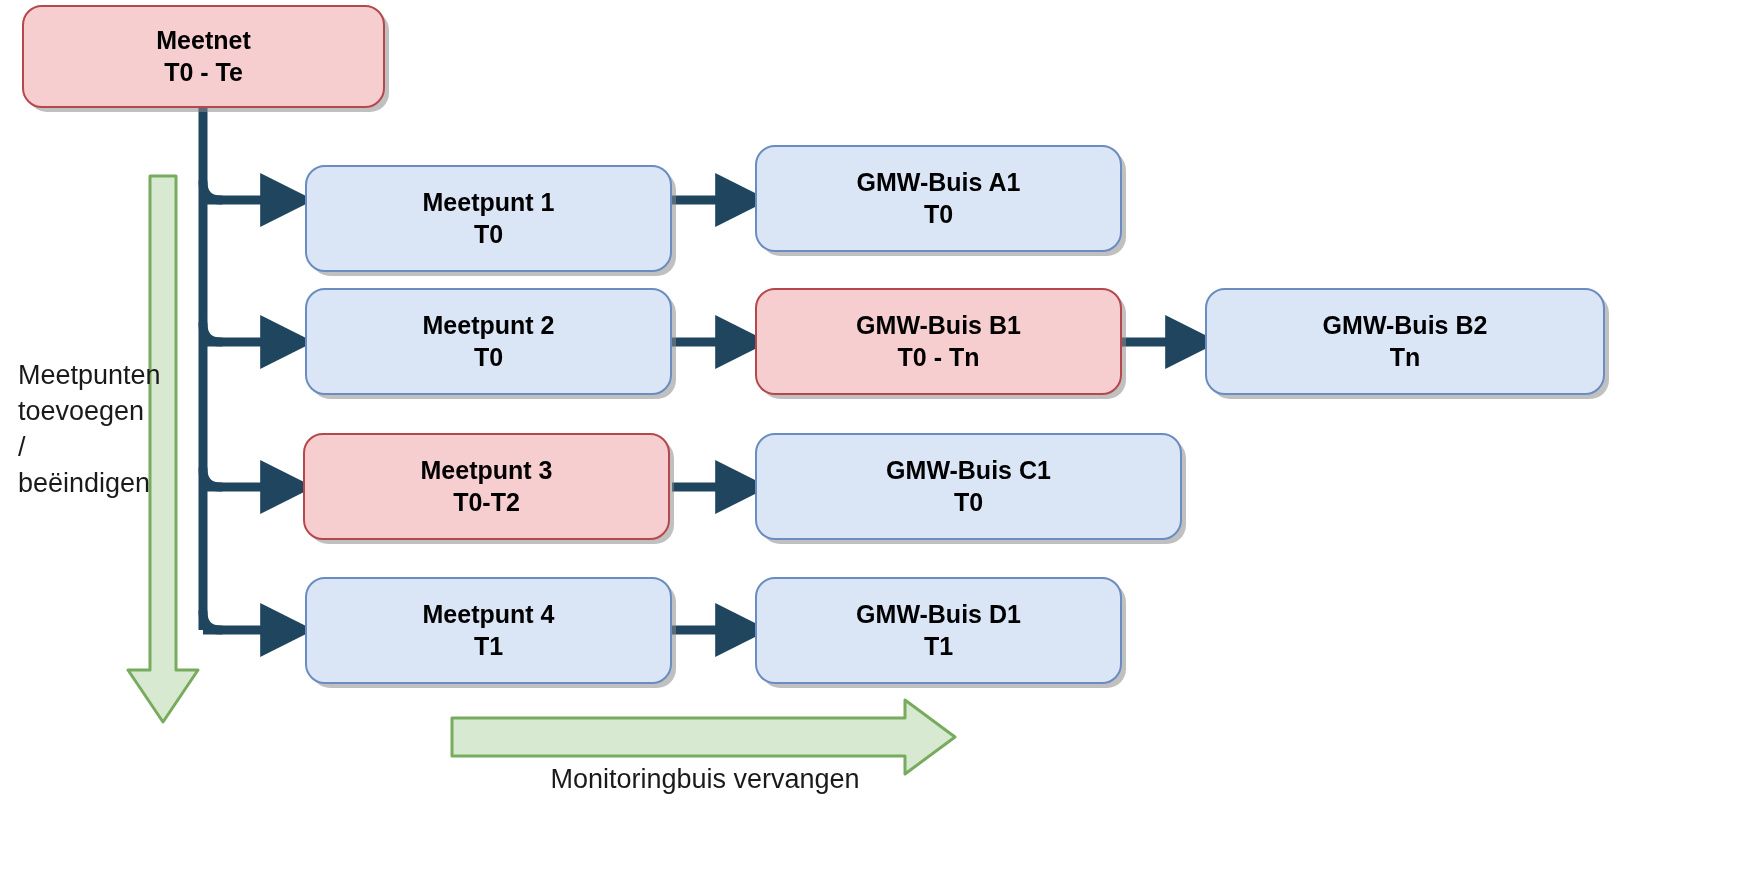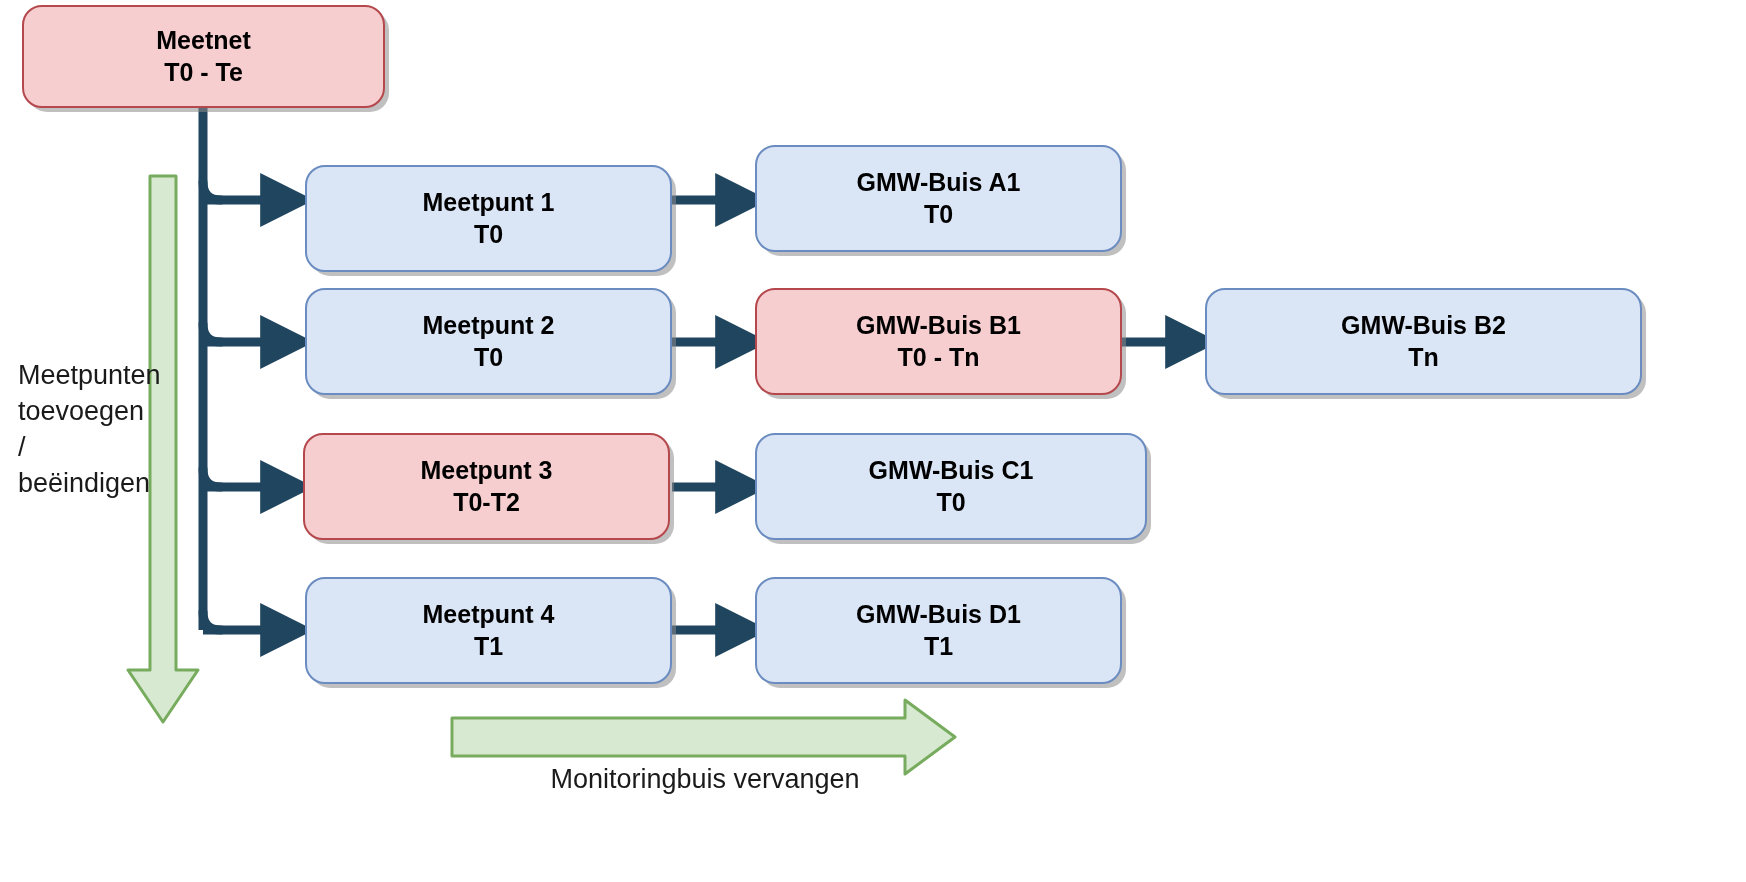--- a/index.html
+++ b/index.html
@@ -141,31 +141,31 @@
   <div class="node blue" style="left:305px; top:288px; width:367px; height:107px;">
     <span class="l1">Meetpunt 2</span>
     <span class="l2">T0</span>
   </div>
 
   <div class="node pink" style="left:755px; top:288px; width:367px; height:107px;">
     <span class="l1">GMW-Buis B1</span>
     <span class="l2">T0 - Tn</span>
   </div>
 
-  <div class="node blue" style="left:1205px; top:288px; width:437px; height:107px;">
+  <div class="node blue" style="left:1205px; top:288px; width:400px; height:107px;">
     <span class="l1">GMW-Buis B2</span>
     <span class="l2">Tn</span>
   </div>
 
   <div class="node pink" style="left:303px; top:433px; width:367px; height:107px;">
     <span class="l1">Meetpunt 3</span>
     <span class="l2">T0-T2</span>
   </div>
 
-  <div class="node blue" style="left:755px; top:433px; width:392px; height:107px;">
+  <div class="node blue" style="left:755px; top:433px; width:427px; height:107px;">
     <span class="l1">GMW-Buis C1</span>
     <span class="l2">T0</span>
   </div>
 
   <div class="node blue" style="left:305px; top:577px; width:367px; height:107px;">
     <span class="l1">Meetpunt 4</span>
     <span class="l2">T1</span>
   </div>
 
   <div class="node blue" style="left:755px; top:577px; width:367px; height:107px;">

